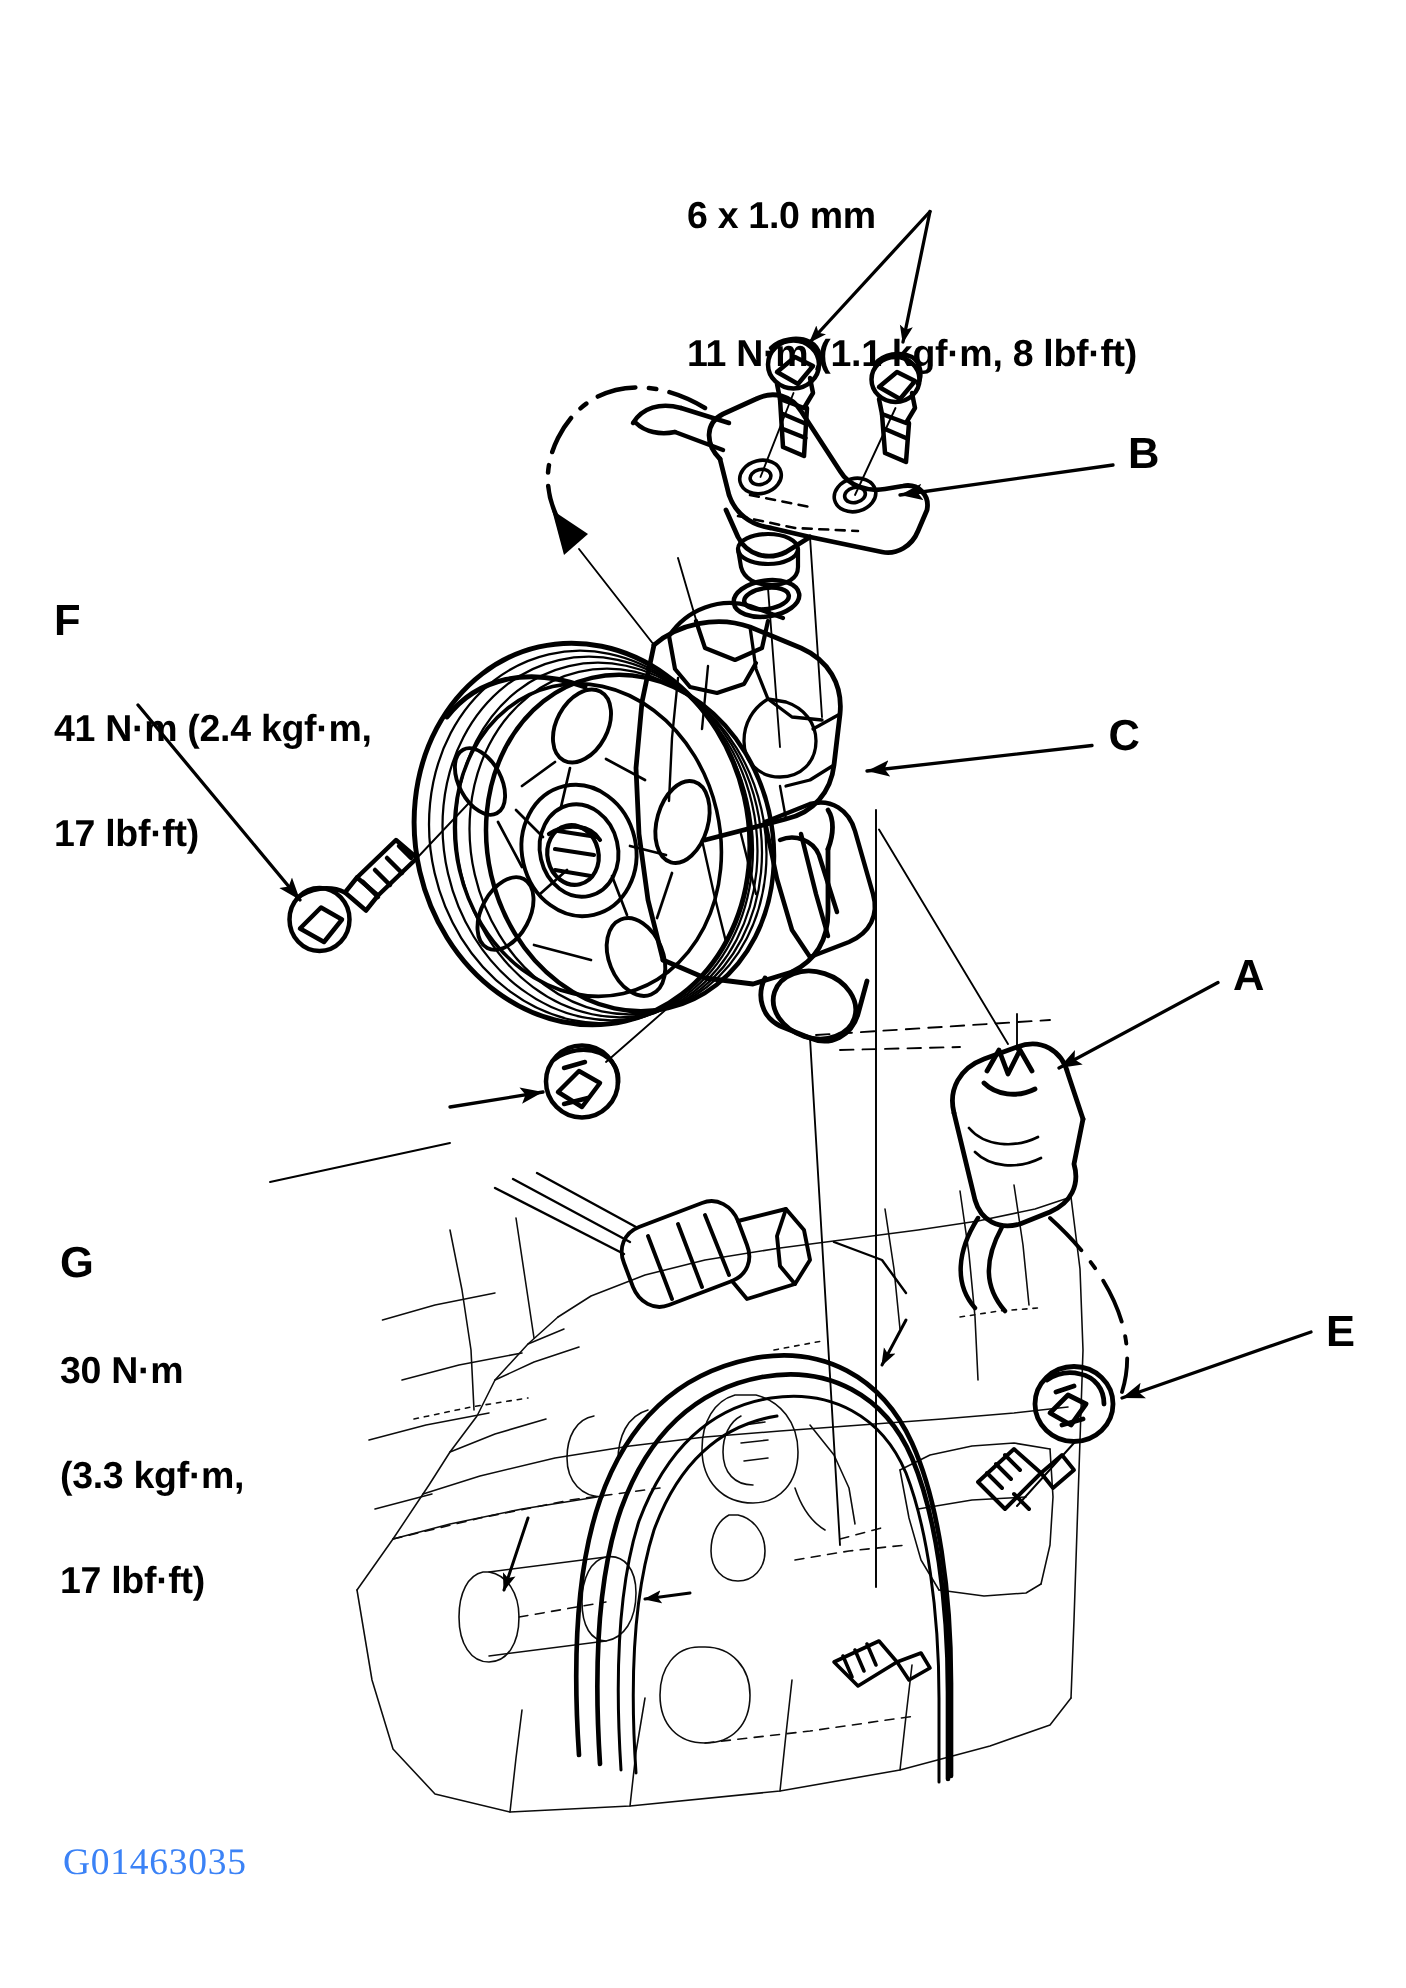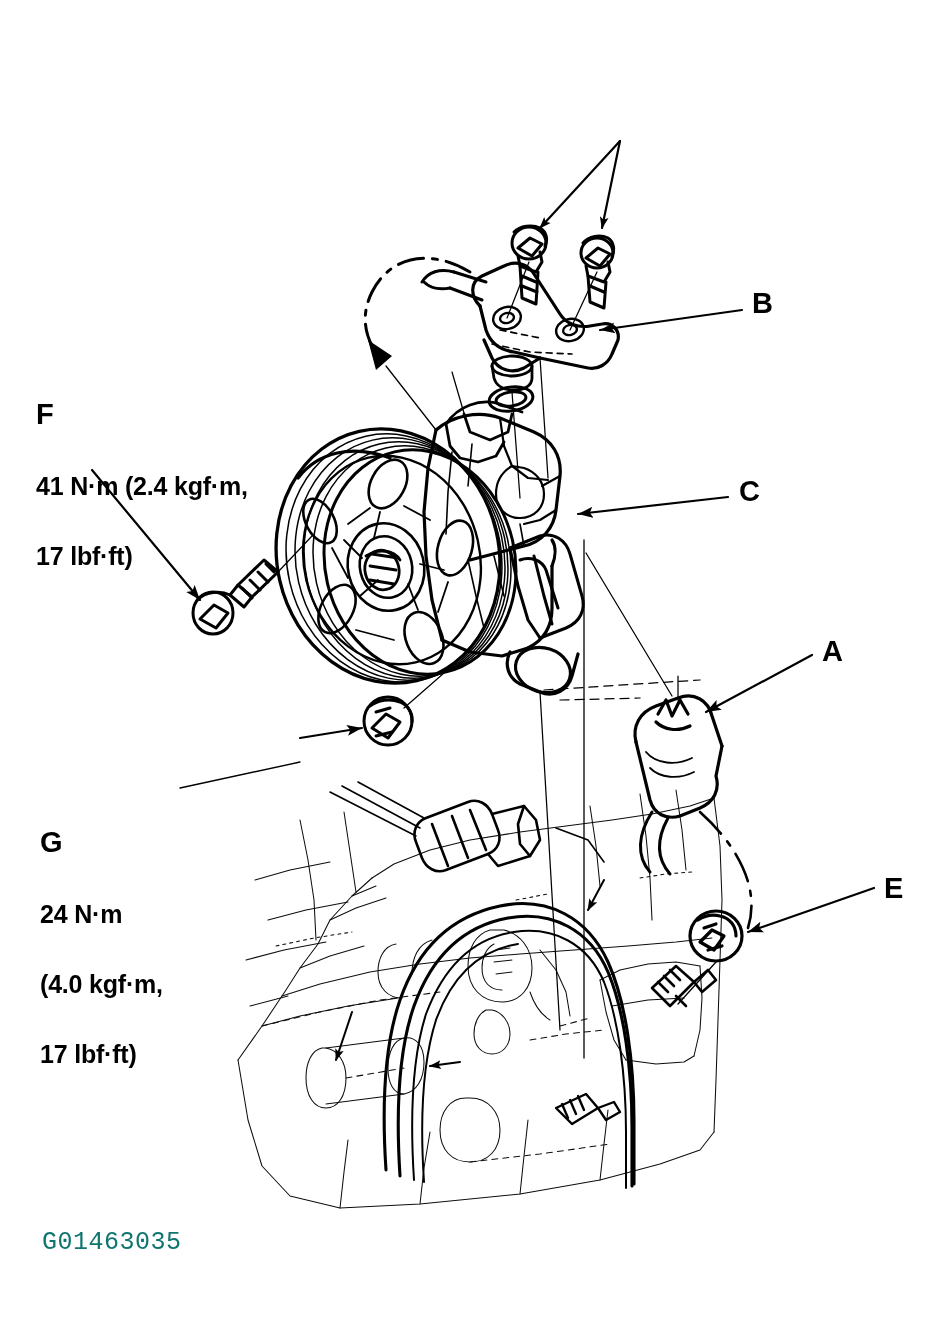--- a/index.html
+++ b/index.html
@@ -37,24 +37,24 @@
   .lbl-callout {
     font-size: 29px;
     font-weight: bold;
     letter-spacing: 0px;
   }
   .lbl-spec {
     font-size: 25px;
   }
   .fig-id {
     position: absolute;
-    font-family: Liberation Mono, monospace;
+    font-family: Liberation Serif, serif;
     font-weight: normal;
     font-size: 25px;
-    color: #0f766e;
+    color: #3b82f6;
     letter-spacing: 0.5px;
   }
   
   #spec-top   { left: 458px; top: 68px;  }
   #label-f    { left: 36px;  top: 358px; }
   #label-g    { left: 40px;  top: 786px; }
   #label-b    { left: 752px; top: 286px; }
   #label-c    { left: 739px; top: 474px; }
   #label-a    { left: 822px; top: 634px; }
   #label-e    { left: 884px; top: 871px; }
@@ -452,31 +452,35 @@
 
       <g stroke-width="2.0">
         <path d="M352,1012 L336,1060" marker-end="url(#ahead)"></path>
         <path d="M460,1062 L430,1066" marker-end="url(#ahead)"></path>
         <path d="M604,880 L588,910" marker-end="url(#ahead)"></path>
       </g>
 
     </g>
   </svg>
 
+  <div class="lbl lbl-spec" id="spec-top">
+    <div>6 x 1.0 mm</div>
+    <div>11 N·m (1.1 kgf·m, 8 lbf·ft)</div>
+  </div>
 
   <div class="lbl" id="label-f">
     <div class="lbl-callout">F</div>
     <div class="lbl-spec">41 N·m (2.4 kgf·m,</div>
     <div class="lbl-spec">17 lbf·ft)</div>
   </div>
 
   <div class="lbl" id="label-g">
     <div class="lbl-callout">G</div>
-    <div class="lbl-spec">24 N·m</div>
-    <div class="lbl-spec">(4.0 kgf·m,</div>
+    <div class="lbl-spec">30 N·m</div>
+    <div class="lbl-spec">(3.3 kgf·m,</div>
     <div class="lbl-spec">17 lbf·ft)</div>
   </div>
 
   <div class="lbl lbl-callout" id="label-b">B</div>
 
   <div class="lbl lbl-callout" id="label-c">C</div>
 
   <div class="lbl lbl-callout" id="label-a">A</div>
 
   <div class="lbl lbl-callout" id="label-e">E</div>

